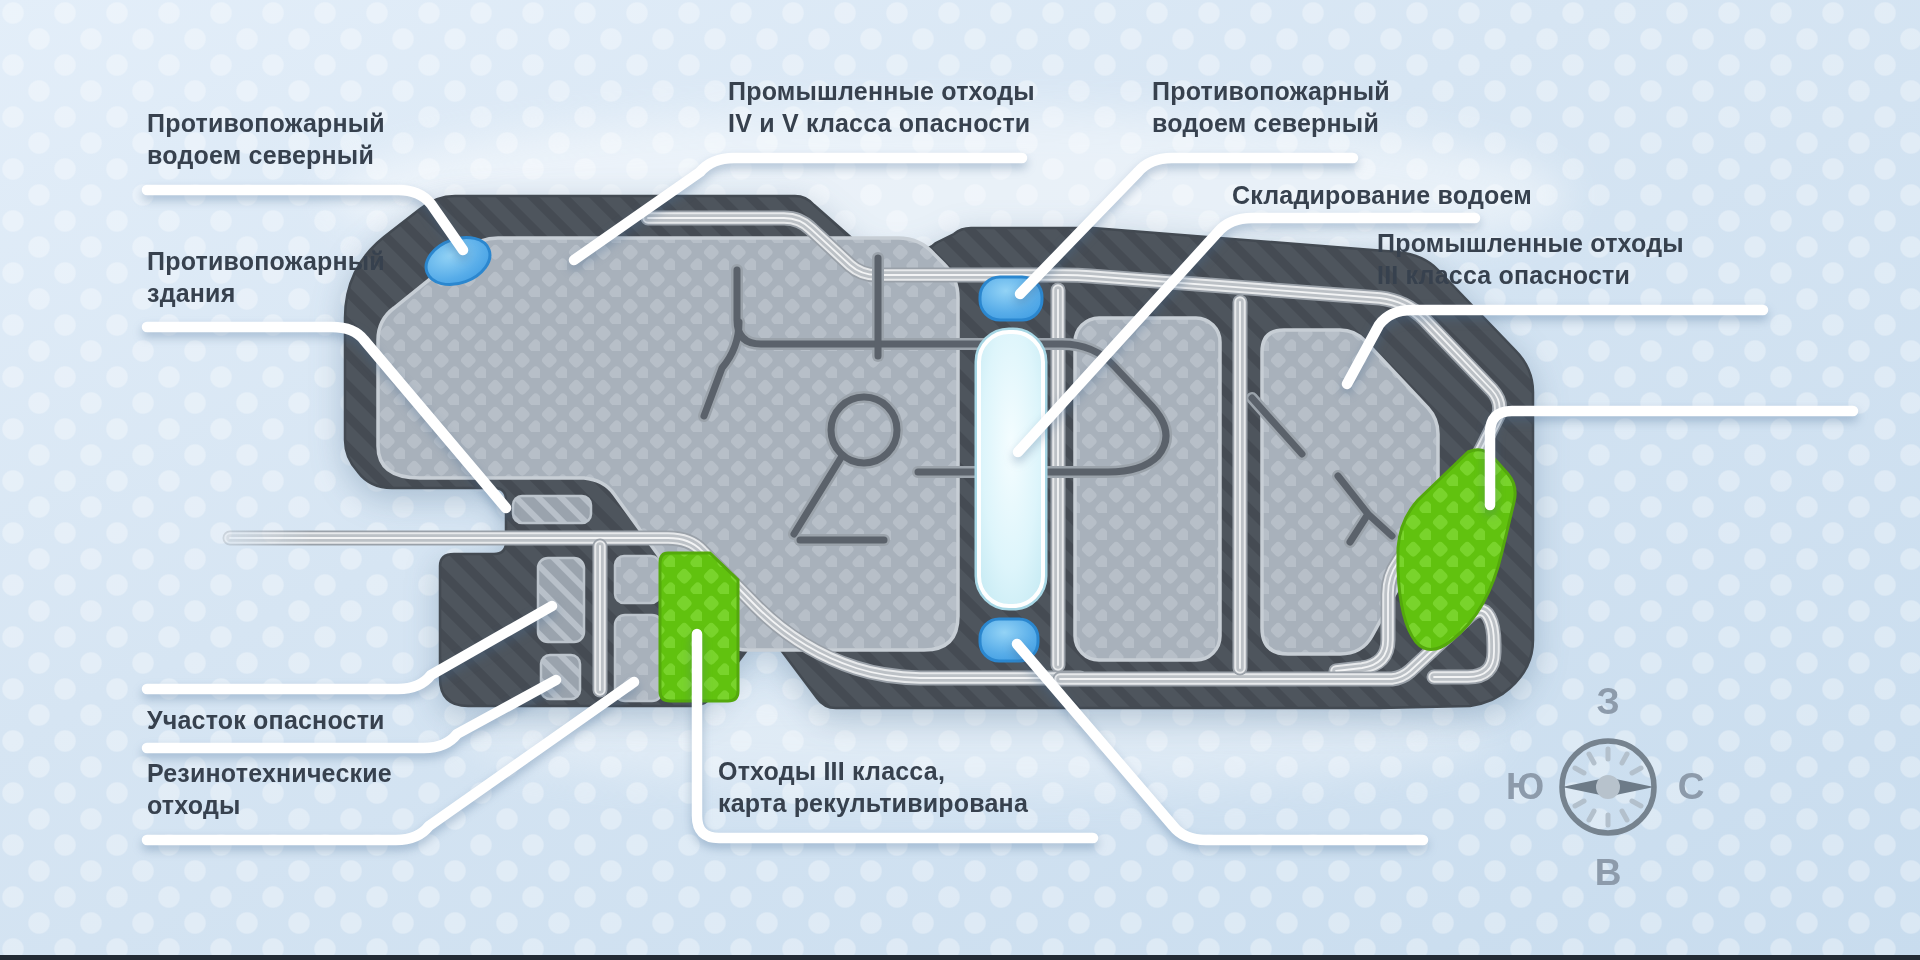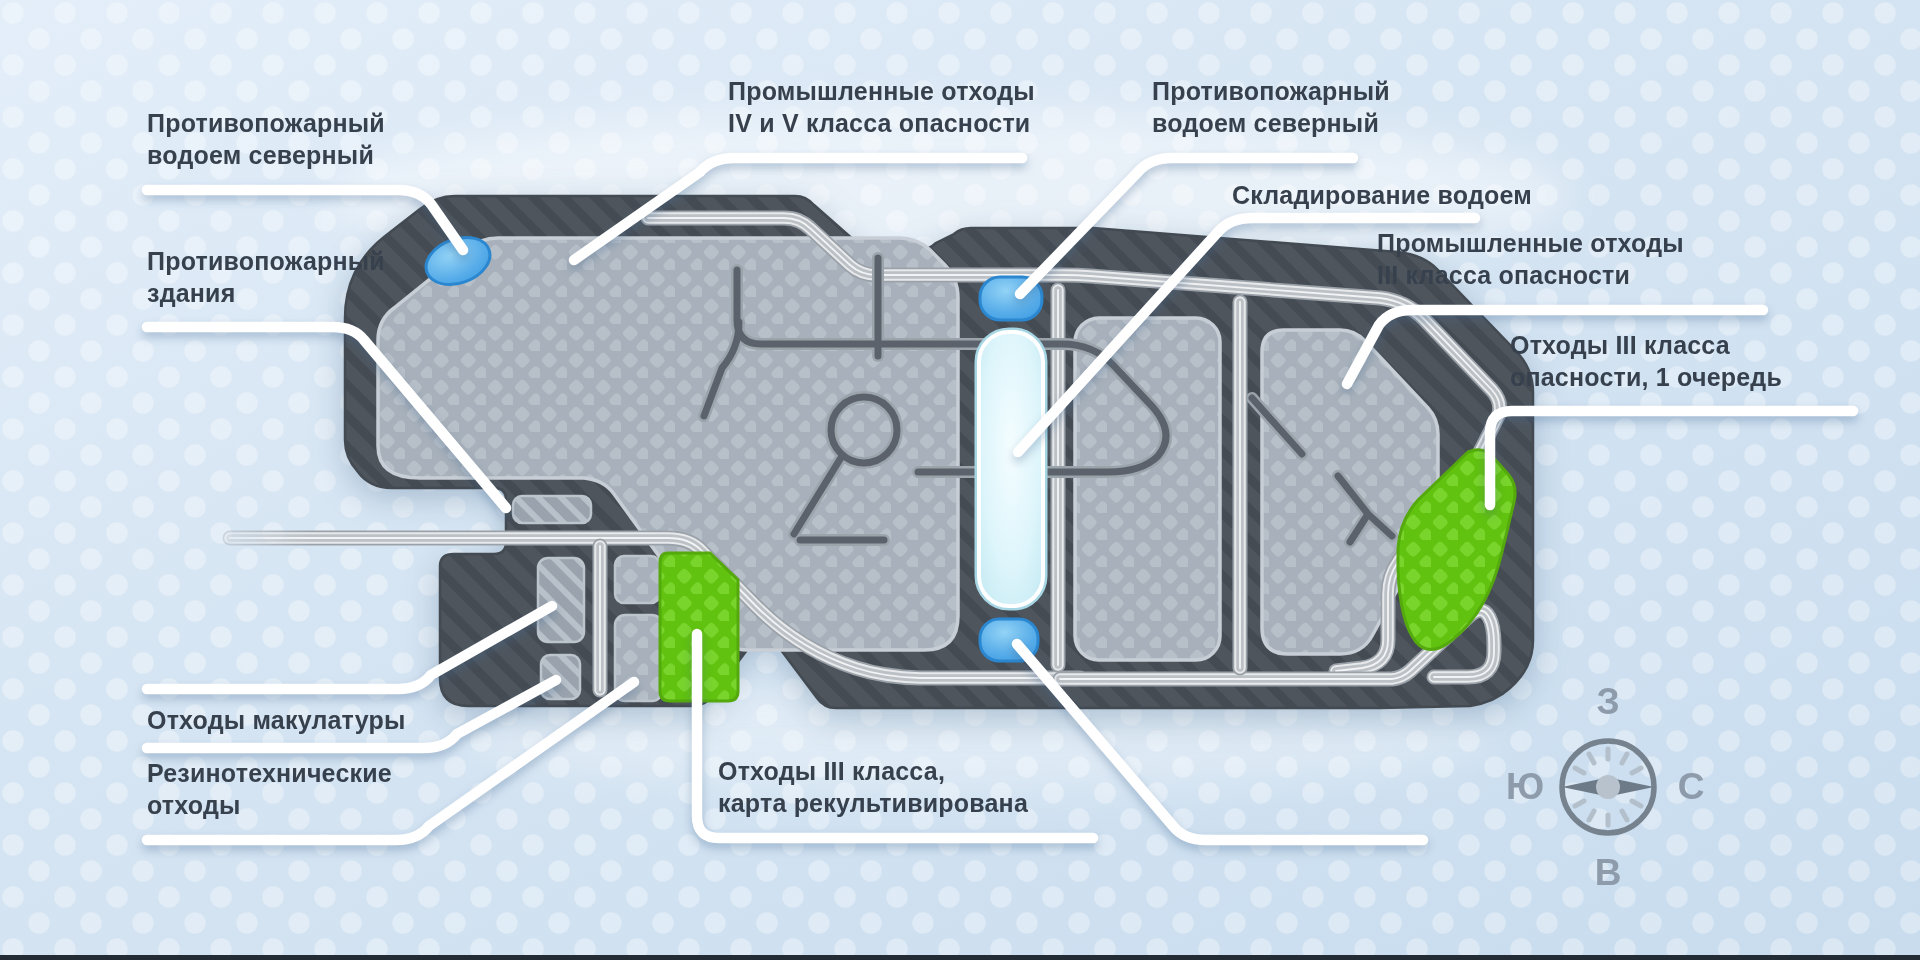--- a/index.html
+++ b/index.html
@@ -199,23 +199,21 @@
 водоем северный</div>
   <div class="map-label" style="left:147px;top:246px">Противопожарный
 здания</div>
   <div class="map-label" style="left:728px;top:76px">Промышленные отходы
 IV и V класса опасности</div>
   <div class="map-label" style="left:1152px;top:76px">Противопожарный
 водоем северный</div>
   <div class="map-label" style="left:1232px;top:180px">Складирование водоем</div>
   <div class="map-label" style="left:1377px;top:228px">Промышленные отходы
 III класса опасности</div>
-  <div class="map-label" style="left:1510px;top:330px">Отходы III класса
-опасности, 1 очередь</div>
-  <div class="map-label" style="left:147px;top:705px">Отходы макулатуры</div>
+  <div class="map-label" style="left:147px;top:705px">Участок опасности</div>
   <div class="map-label" style="left:147px;top:758px">Резинотехнические
 отходы</div>
   <div class="map-label" style="left:718px;top:756px">Отходы III класса,
 карта рекультивирована</div>
 
   <div class="compass">
     <svg width="220" height="220" viewBox="0 0 220 220">
       <circle cx="110" cy="110" r="46" fill="none" stroke="#76838f" stroke-width="5.5"></circle>
       <g stroke="#b3c0cc" stroke-width="5" stroke-linecap="round">
         <line x1="110" y1="72" x2="110" y2="82"></line>

